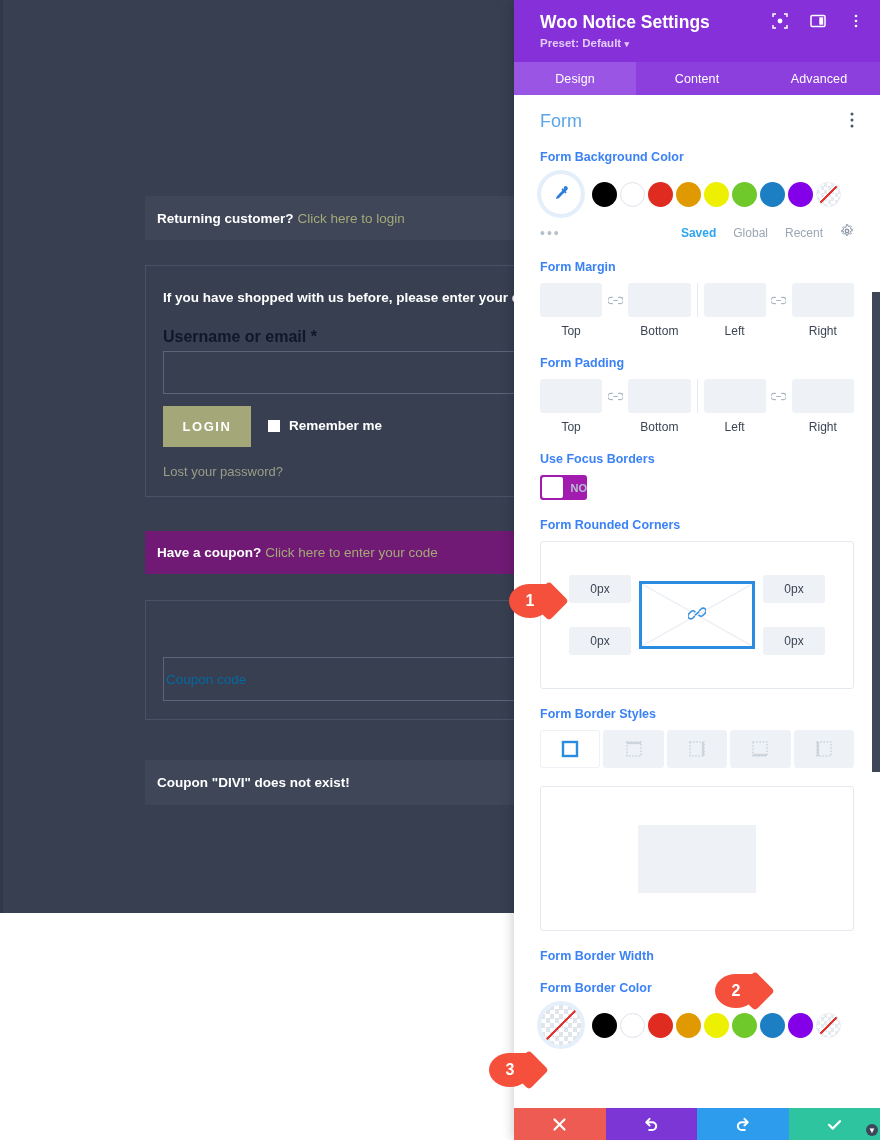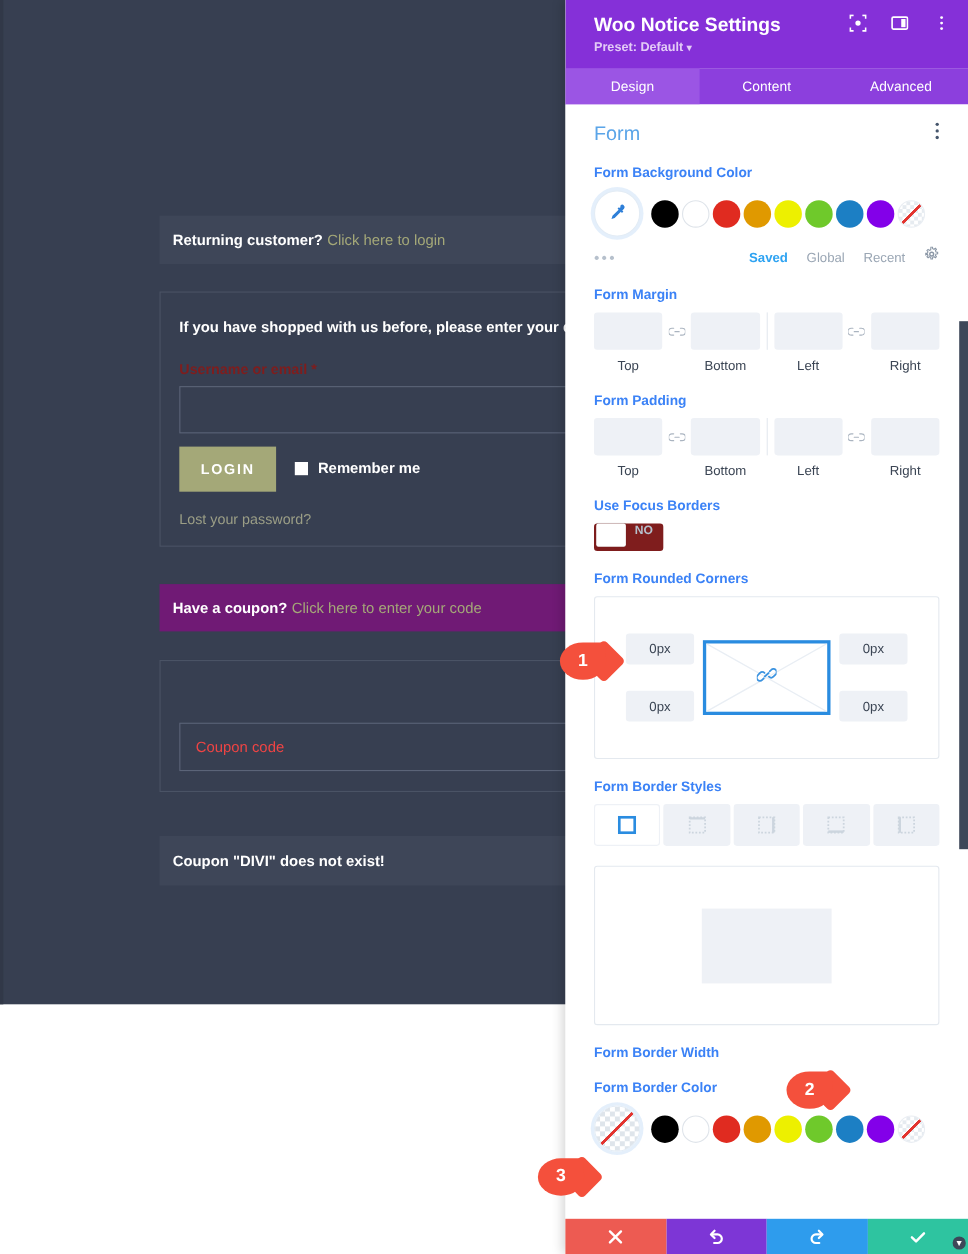--- a/index.html
+++ b/index.html
@@ -30,21 +30,21 @@
     display: flex; align-items: center; padding-left: 12px;
   }
   .t-strong { font-size: 13.5px; font-weight: 700; color: #ffffff; }
   .t-link { font-size: 13.5px; font-weight: 400; color: #a4a878; margin-left: 4px; }
 
   .login-box {
     position: absolute; left: 145px; top: 265px; width: 430px; height: 232px;
     border: 1px solid #4a5365;
   }
   .login-text { position:absolute; left:17px; top:24px; font-size:13.5px; font-weight:700; color:#fff; white-space:nowrap; }
-  .login-label { position:absolute; left:17px; top:62px; font-size:13px; font-weight:700; color:#7f1d1d; }
+  .login-label { position:absolute; left:17px; top:62px; font-size:16px; font-weight:700; color:#0f172a; }
   .login-input {
     position:absolute; left:17px; top:85px; width:420px; height:43px;
     border:1px solid #5b6478; background:transparent;
   }
   .login-btn {
     position:absolute; left:17px; top:140px; width:88px; height:41px;
     background:#a4a878; color:#fff; font-size:13px; font-weight:700;
     letter-spacing:1.6px; display:flex; align-items:center; justify-content:center;
     border:none; cursor:pointer;
   }
@@ -58,22 +58,22 @@
     background: #701a75; display:flex; align-items:center; padding-left:12px;
   }
   .coupon-box {
     position:absolute; left:145px; top:600px; width:430px; height:120px;
     border:1px solid #4a5365;
   }
   .coupon-text { position:absolute; left:17px; top:22px; font-size:13.5px; font-weight:700; color:#fff; }
   .coupon-input {
     position:absolute; left:17px; top:56px; width:420px; height:44px;
     border:1px solid #5b6478; background:transparent;
-    display:flex; align-items:center; padding-left:14px;
-    font-size:13.5px; color:#ef4444;
+    display:flex; align-items:center; padding-left:2px;
+    font-size:13.5px; color:#0369a1;
   }
   .notice-bar {
     position:absolute; left:145px; top:760px; width:430px; height:45px;
     background:#3e4658; display:flex; align-items:center; padding-left:12px;
   }
   .notice-text { font-size:13.5px; font-weight:700; color:#fff; }
 
   
   .panel {
     position:absolute; left:514px; top:0; width:366px; height:1140px;
@@ -134,22 +134,22 @@
   .quad { display:flex; align-items:flex-start; }
   .quad-half { display:flex; align-items:flex-start; flex:1;justify-content:space-between; }
   .quad-div { width:1px; height:34px; background:#e4e9ef; margin:0 6px; margin-top:0; }
   .qcell { flex:1; }
   .qinput { height:34px; background:#eef1f6; border-radius:3px; cursor:text; }
   .qlabel { text-align:center; font-size:12px; color:#3b4554; margin-top:7px; }
   .linkico { width:26px; flex:0 0 auto; display:flex; align-items:center; justify-content:center; height:34px; }
 
   
   .toggle {
-    width:63px; height:25px; background:#7f1d1d; border-radius:3px;
-    display:flex; align-items:flex-start; cursor:pointer;
+    width:47px; height:25px; background:#a21caf; border-radius:3px;
+    display:flex; align-items:center; cursor:pointer;
   }
   .toggle .knob { width:27px; height:21px; background:#fff; border-radius:2px; margin-left:2px; box-shadow:0 0 1px rgba(0,0,0,.18); }
   .toggle .tlabel { font-size:11px; color:#b6c0cc; font-weight:700; margin-left:8px; }
 
   
   .corners-box {
     border:1px solid #e4e9ef; border-radius:3px; padding:22px 20px;
     position:relative; height:148px;
   }
   .corner-val {

